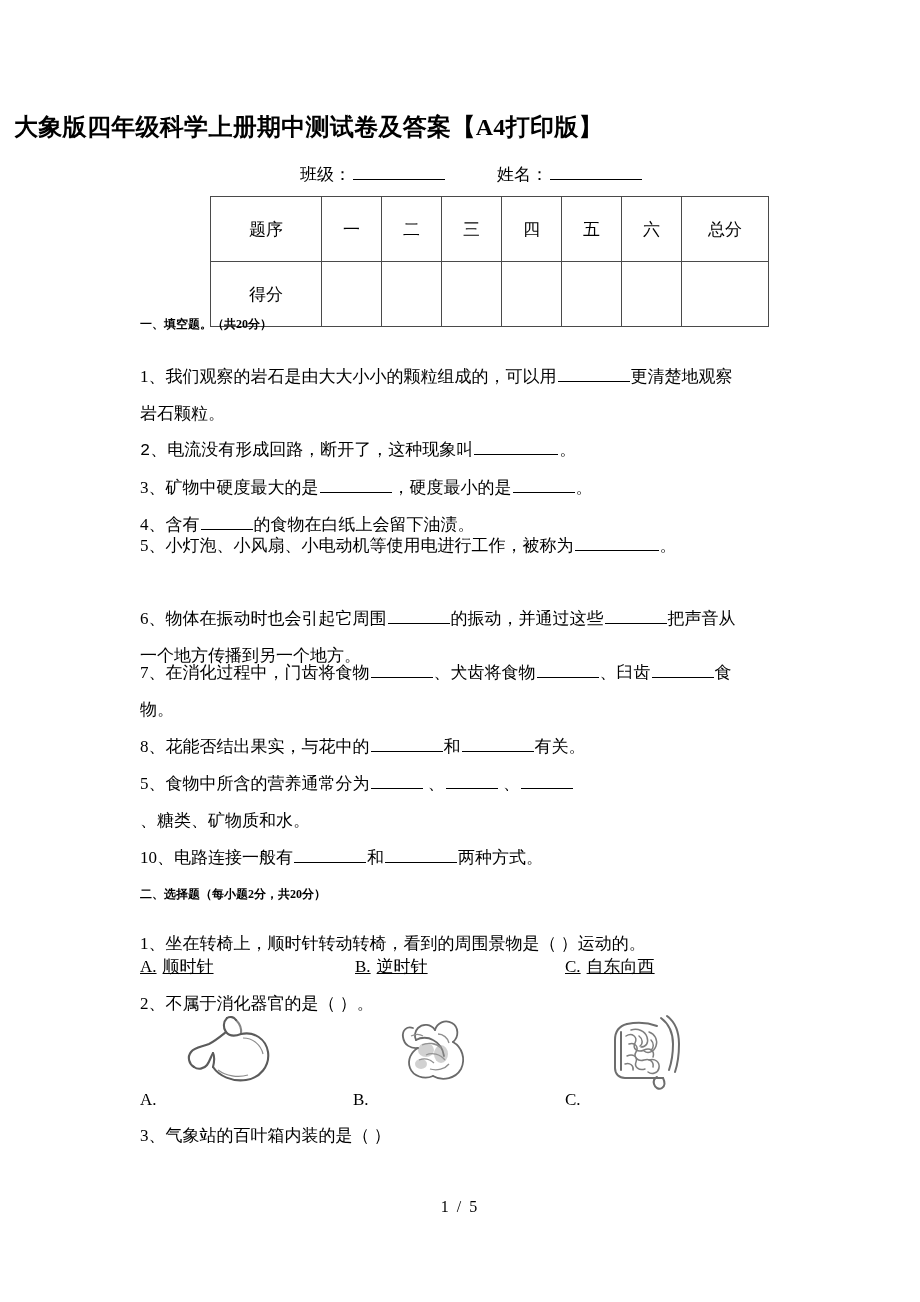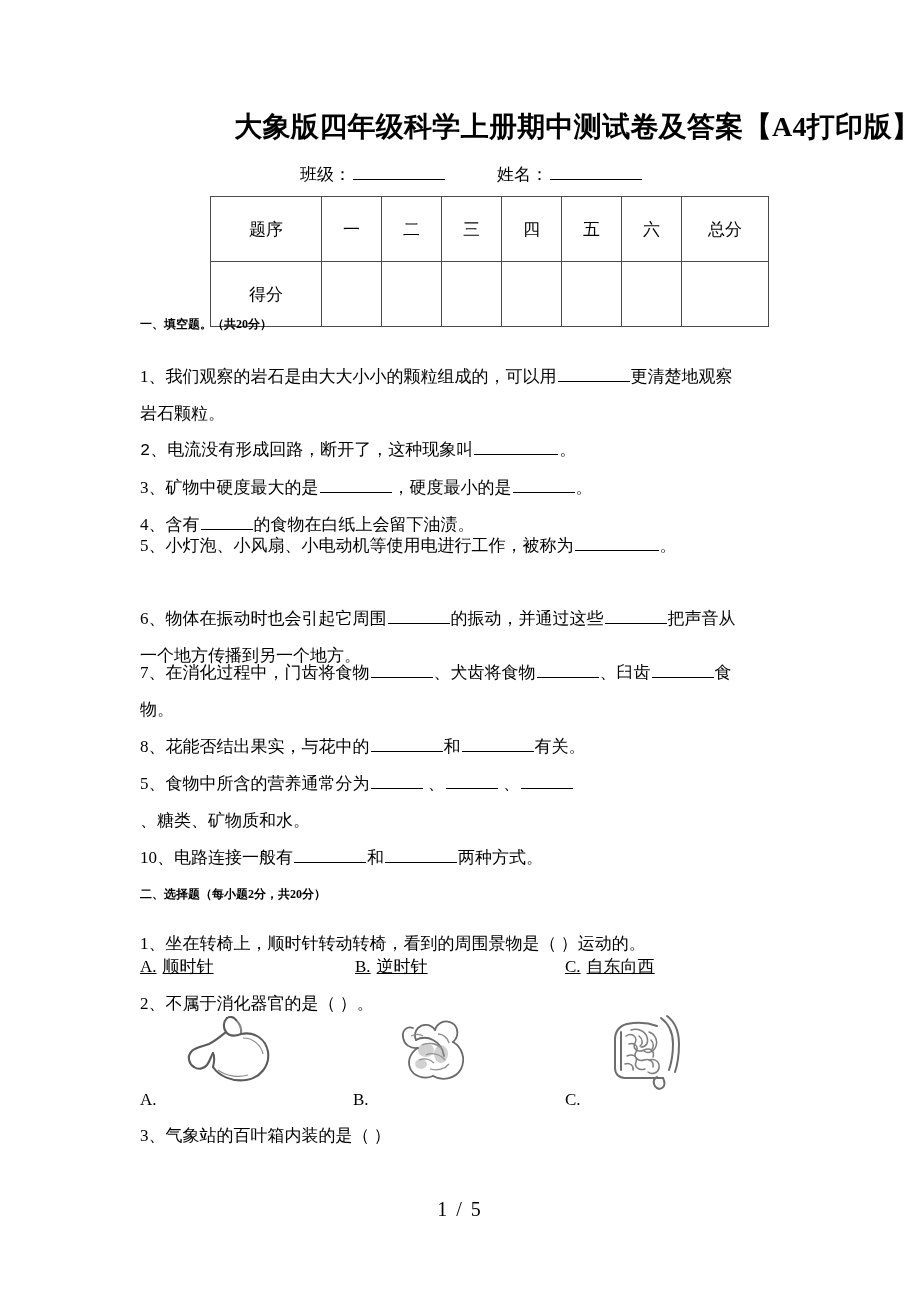--- a/index.html
+++ b/index.html
@@ -18,25 +18,25 @@
   .page {
     position: relative;
     width: 920px;
     height: 1302px;
     box-sizing: border-box;
   }
 
   
   .doc-title {
     position: absolute;
-    left: 4px;
+    left: 14px;
     right: 0;
     top: 112px;
-    text-align: right;
-    font-size: 28px;
+    text-align: left;
+    font-size: 24px;
     font-weight: bold;
     letter-spacing: 0.3px;
     line-height: 30px;
     white-space: nowrap;
   }
 
   
   .info-line {
     position: absolute;
     top: 163px;
@@ -154,21 +154,21 @@
     font-size: 17px;
   }
 
   
   .footer {
     position: absolute;
     left: 0;
     right: 0;
     top: 1198px;
     text-align: center;
-    font-size: 20px;
+    font-size: 16px;
     letter-spacing: 2px;
   }
 </style>
 </head>
 <body>
 
 <div class="page">
 
   <div class="doc-title">大象版四年级科学上册期中测试卷及答案【A4打印版】</div>
 

